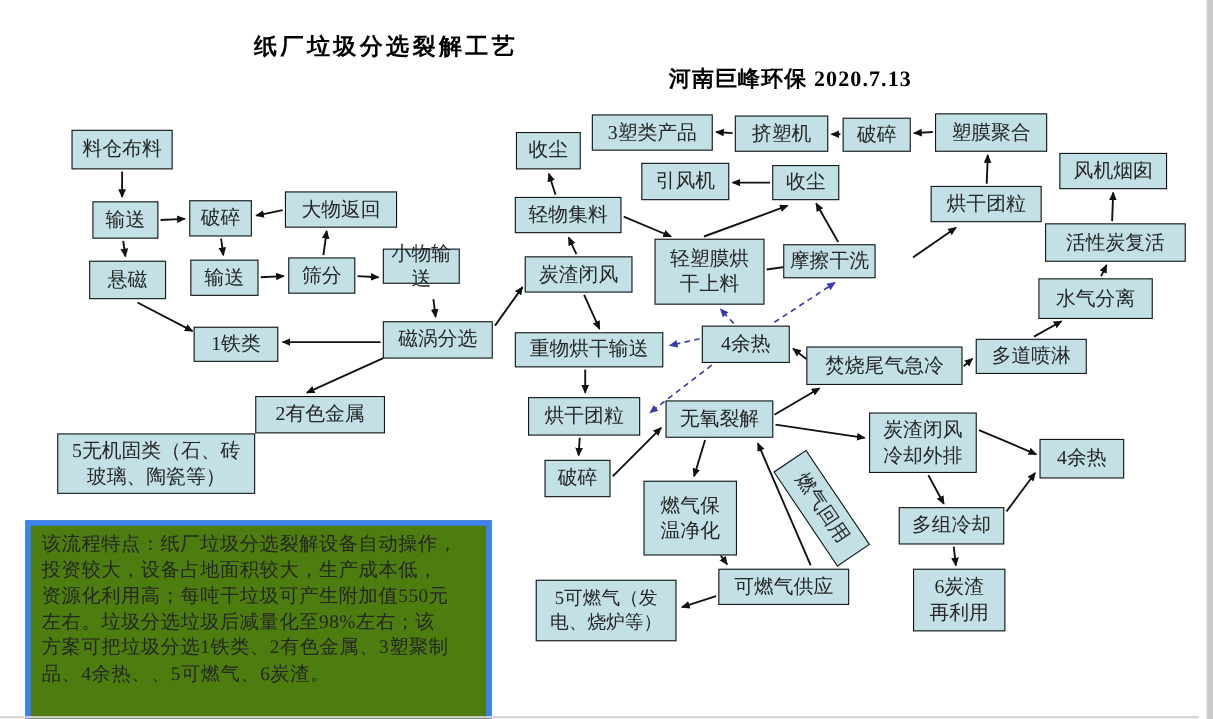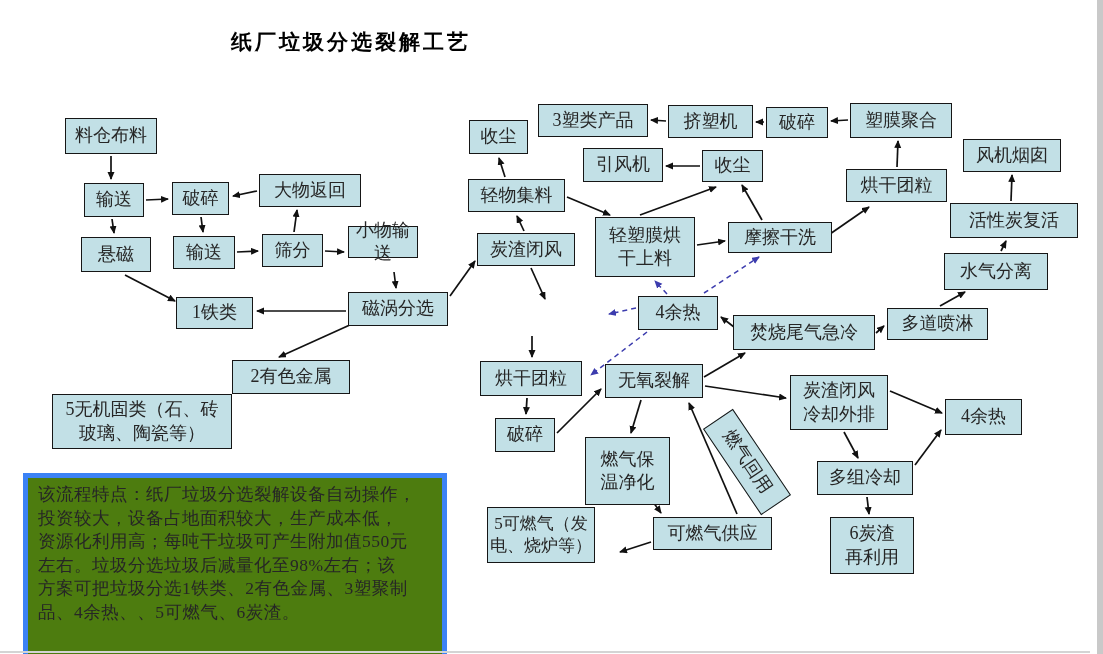--- a/index.html
+++ b/index.html
@@ -21,20 +21,21 @@
         color:#262626;white-space:pre-line;}
   .edge-right{position:absolute;right:0;top:0;width:6px;height:654px;background:#c9c9c9;z-index:3;}
   .edge-bottom{position:absolute;left:0;bottom:1px;width:1090px;height:2px;background:#d4d4d4;z-index:3;}
 </style>
 </head>
 <body>
 
 <div class="canvas">
 
   <div class="page-title">纸厂垃圾分选裂解工艺</div>
+  <div class="page-subtitle">河南巨峰环保 2020.7.13</div>
 
   <svg class="edge-svg" width="1103" height="654" viewBox="0 0 1103 654">
     <defs>
       <marker id="ab" markerWidth="9" markerHeight="9" refX="7" refY="3.5" orient="auto" markerUnits="userSpaceOnUse">
         <path d="M0,0 L8,3.5 L0,7 Z" fill="#111111"></path>
       </marker>
       <marker id="au" markerWidth="9" markerHeight="9" refX="7" refY="3.5" orient="auto" markerUnits="userSpaceOnUse">
         <path d="M0,0 L8,3.5 L0,7 Z" fill="#3c3cae"></path>
       </marker>
     </defs>
@@ -102,36 +103,37 @@
   <div class="node" style="left:348px;top:226px;width:70px;height:32px">小物输送</div>
   <div class="node" style="left:348px;top:292px;width:100px;height:34px">磁涡分选</div>
   <div class="node" style="left:176px;top:297px;width:77px;height:32px">1铁类</div>
   <div class="node" style="left:232px;top:360px;width:118px;height:34px">2有色金属</div>
   <div class="node" style="left:52px;top:394px;width:180px;height:55px">5无机固类（石、砖
 玻璃、陶瓷等）</div>
 
   <div class="node" style="left:469px;top:120px;width:59px;height:34px">收尘</div>
   <div class="node" style="left:468px;top:179px;width:97px;height:33px">轻物集料</div>
   <div class="node" style="left:477px;top:233px;width:98px;height:33px">炭渣闭风</div>
+  <div class="node" style="left:468px;top:302px;width:135px;height:32px">重物烘干输送</div>
   <div class="node" style="left:480px;top:361px;width:102px;height:35px">烘干团粒</div>
   <div class="node" style="left:495px;top:418px;width:60px;height:34px">破碎</div>
   <div class="node" style="left:585px;top:437px;width:85px;height:68px">燃气保
 温净化</div>
-  <div class="node small" style="left:487px;top:507px;width:108px;height:56px">5可燃气（发
+  <div class="node small" style="left:487px;top:527px;width:128px;height:56px">5可燃气（发
 电、烧炉等）</div>
   <div class="node" style="left:653px;top:517px;width:119px;height:33px">可燃气供应</div>
   <div class="node" style="left:605px;top:364px;width:98px;height:34px">无氧裂解</div>
   <div class="node rotated" style="left:695px;top:444px;width:104px;height:36px">燃气回用</div>
 
   <div class="node" style="left:538px;top:104px;width:110px;height:33px">3塑类产品</div>
   <div class="node" style="left:583px;top:148px;width:80px;height:34px">引风机</div>
   <div class="node" style="left:702px;top:150px;width:61px;height:32px">收尘</div>
   <div class="node" style="left:595px;top:217px;width:100px;height:60px">轻塑膜烘
 干上料</div>
-  <div class="node" style="left:728px;top:222px;width:104px;height:31px">摩擦干洗</div>
+  <div class="node" style="left:712px;top:222px;width:84px;height:31px">摩擦干洗</div>
   <div class="node" style="left:638px;top:296px;width:80px;height:34px">4余热</div>
   <div class="node" style="left:733px;top:315px;width:142px;height:35px">焚烧尾气急冷</div>
 
   <div class="node" style="left:668px;top:105px;width:85px;height:33px">挤塑机</div>
   <div class="node" style="left:766px;top:107px;width:62px;height:31px">破碎</div>
   <div class="node" style="left:850px;top:103px;width:102px;height:35px">塑膜聚合</div>
   <div class="node" style="left:846px;top:169px;width:101px;height:33px">烘干团粒</div>
   <div class="node" style="left:963px;top:139px;width:98px;height:33px">风机烟囱</div>
   <div class="node" style="left:950px;top:203px;width:128px;height:35px">活性炭复活</div>
   <div class="node" style="left:887px;top:308px;width:101px;height:32px">多道喷淋</div>

